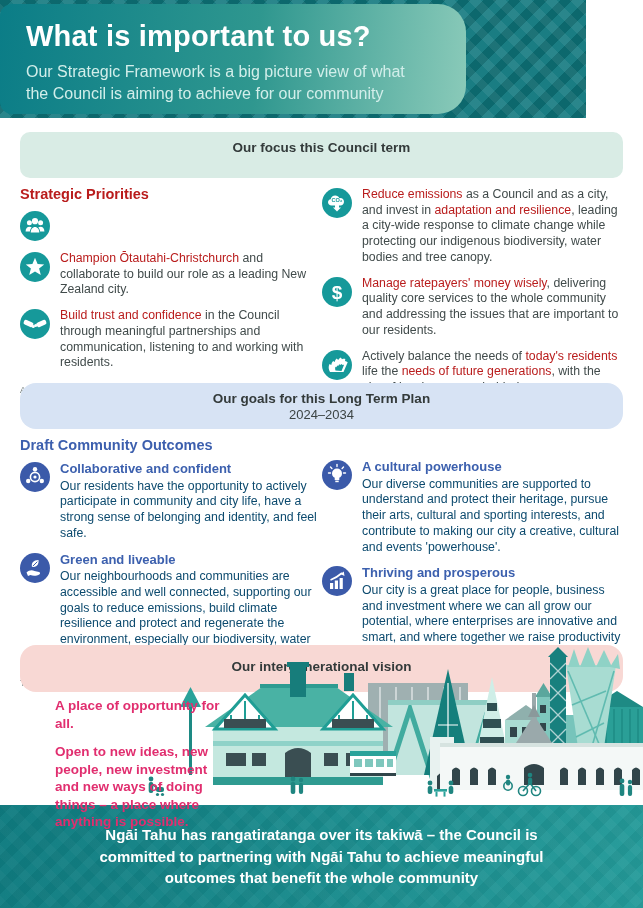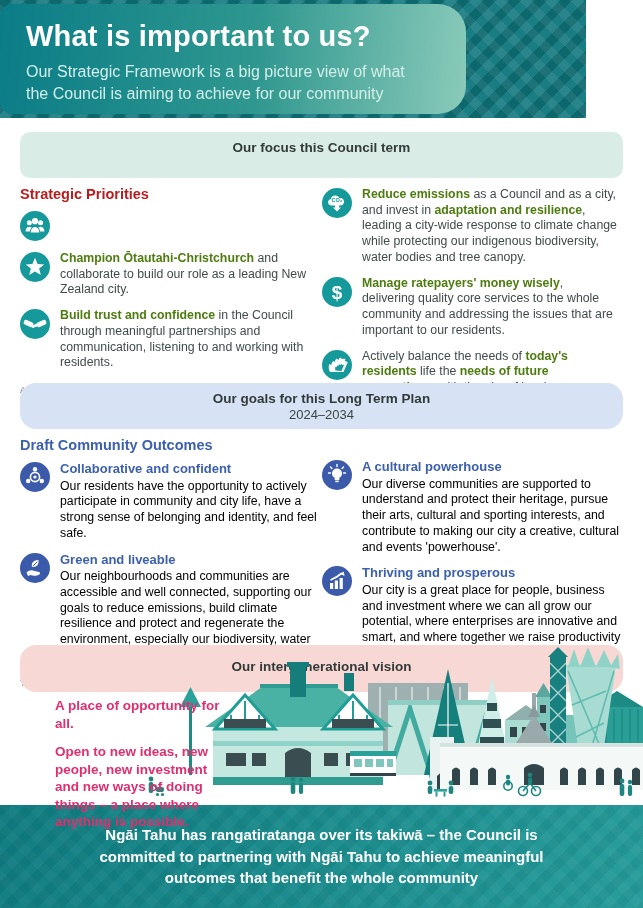--- a/index.html
+++ b/index.html
@@ -48,23 +48,23 @@
   .heading-blue { color:#3c5fae; }
 
   .item { display:flex; align-items:flex-start; margin-bottom:10px; }
   .circle {
     flex:0 0 30px; width:30px; height:30px; border-radius:50%;
     display:flex; align-items:center; justify-content:center; margin-right:10px; margin-top:1px;
   }
   .circle-teal { background:#16999a; }
   .circle-blue { background:#3b5aa9; }
   .item-text { font-size:12.3px; line-height:1.28; color:#414b4b; padding-right:4px; }
-  .item-text .accent { color:#4d7c0f; font-weight:bold; }
+  .item-text .accent { color:#b91c1c; font-weight:normal; }
   .outcome-title { font-size:13px; font-weight:bold; color:#3c60ae; line-height:1.2; }
-  .outcome-body { font-size:12.3px; line-height:1.28; color:#000000; margin-top:2px; padding-right:2px; }
+  .outcome-body { font-size:12.3px; line-height:1.28; color:#0c4a6e; margin-top:2px; padding-right:2px; }
   .note { font-size:9px; color:#6e7a7a; margin-top:4px; }
 
   
   .vision { position:absolute; top:645px; left:0; width:643px; height:160px; }
   .vision-text { position:absolute; top:52px; left:20px; width:212px; z-index:3; }
   .vision-text p { color:#e12e6f; font-size:13.5px; font-weight:bold; line-height:1.3; margin-bottom:11px;margin-left:35px; }
   .cityscape { position:absolute; top:0; left:0; z-index:2; }
 
   
   .footer {

